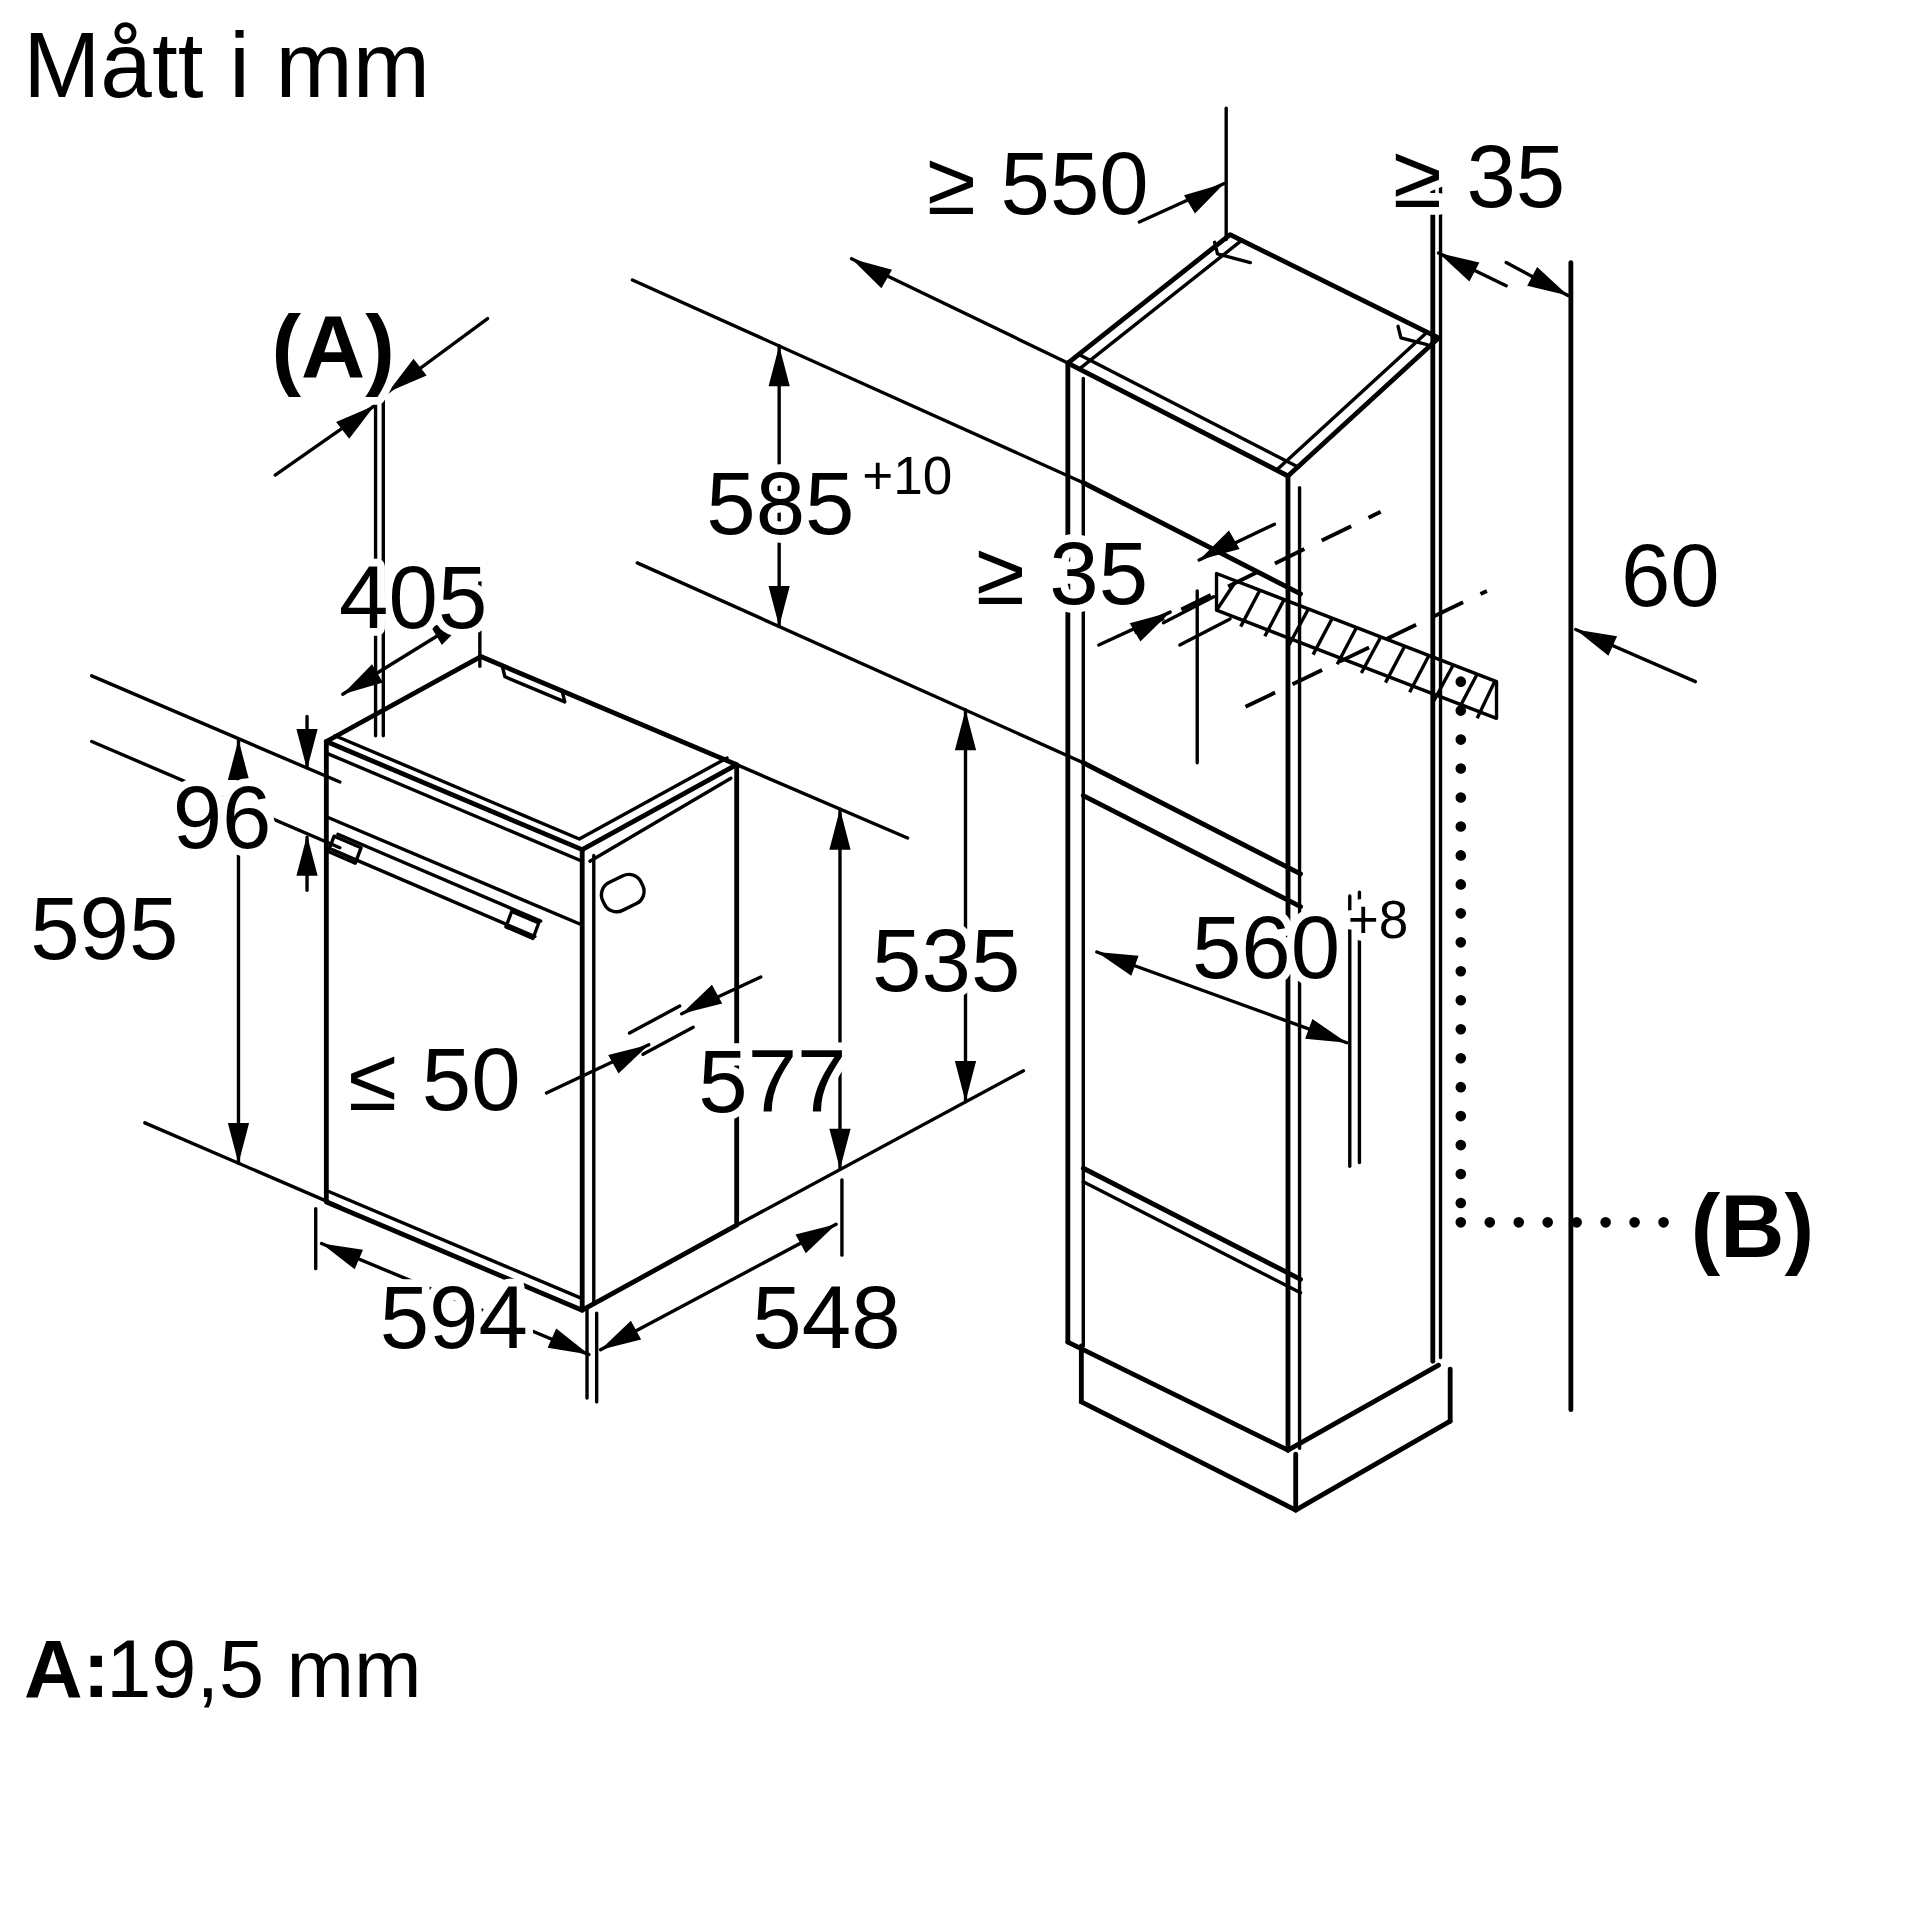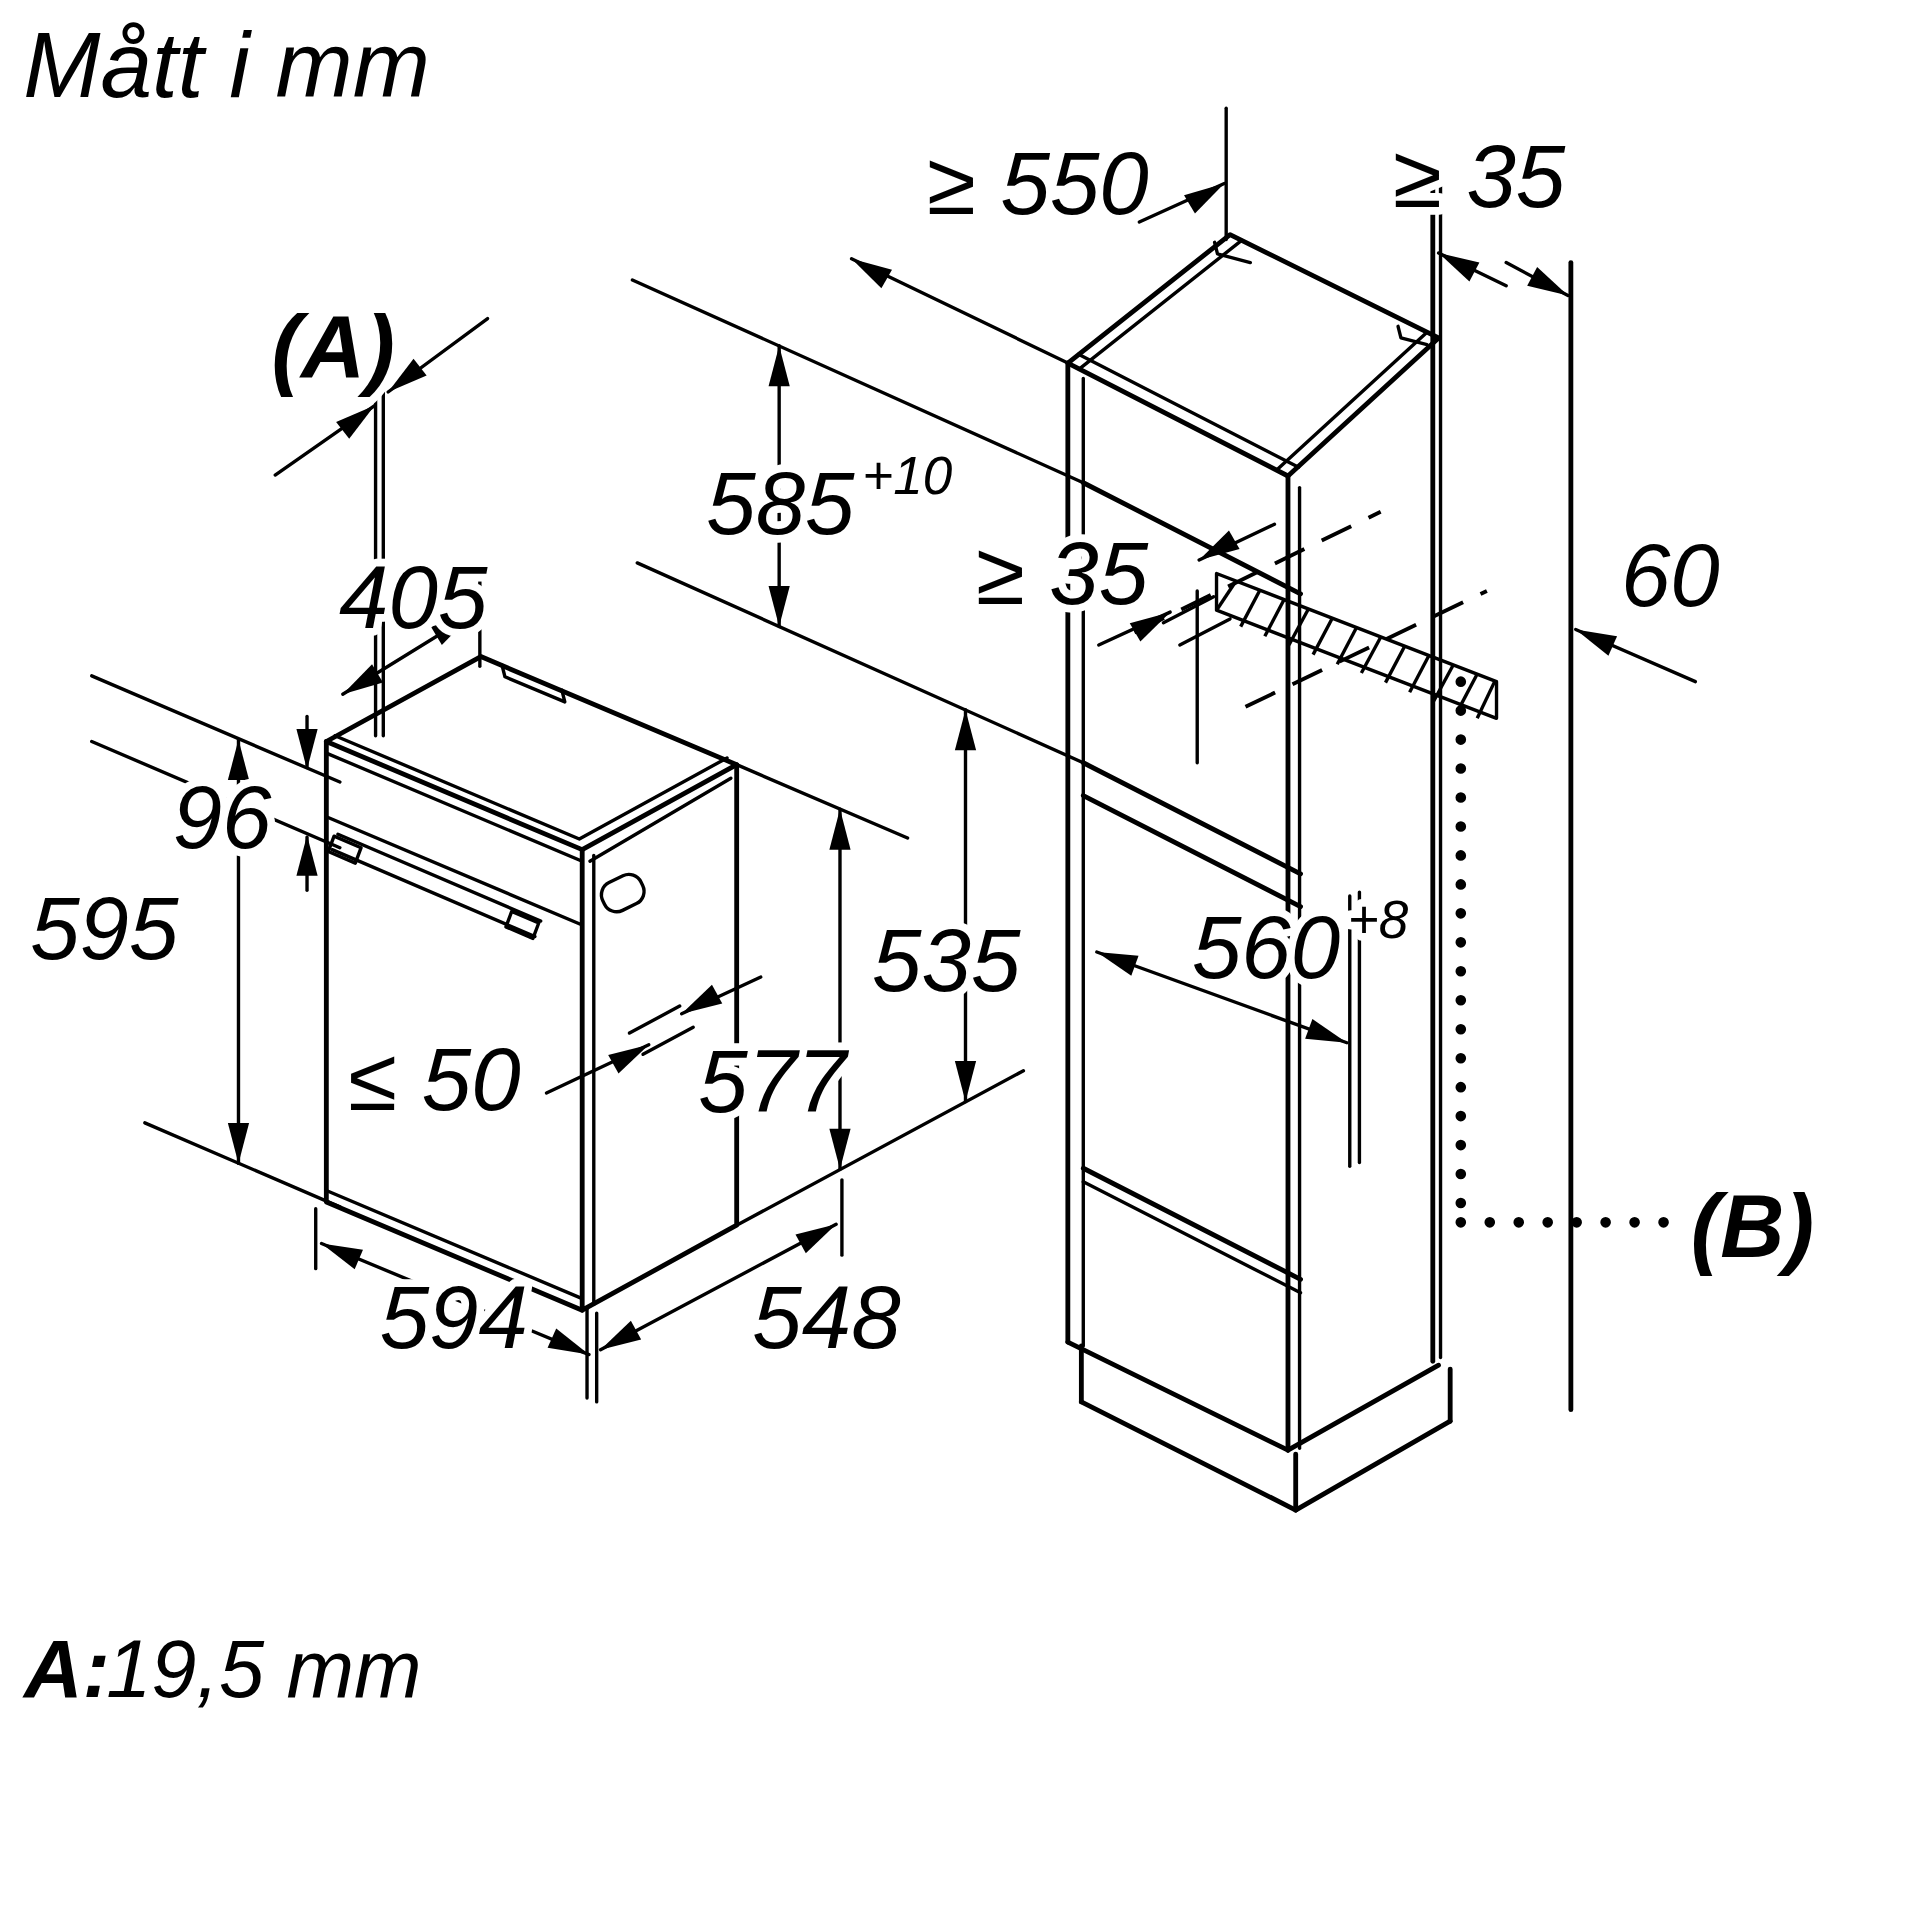--- a/index.html
+++ b/index.html
@@ -1,16 +1,16 @@
 <!DOCTYPE html>
 <html><head>
 <meta charset="utf-8">
 <style>
   html,body{margin:0;padding:0;background:#fff;}
-  .stage{position:relative;width:1931px;height:1719px;background:#fff;font-style:italic;}
+  .stage{position:relative;width:1931px;height:1719px;background:#fff;}
   svg{display:block}
   .ln{stroke:#000;fill:none;stroke-width:5;stroke-linejoin:round;stroke-linecap:round}
   .ln2{stroke:#000;fill:none;stroke-width:3.5;stroke-linejoin:round;stroke-linecap:round}
   .dash{stroke:#000;fill:none;stroke-width:4;stroke-dasharray:34 20;stroke-linecap:butt}
   .dots{stroke:#000;fill:none;stroke-width:11;stroke-linecap:round;stroke-dasharray:0 30}
   .arr{fill:#000;stroke:none}
   .hatch{stroke:#000;stroke-width:3.5;fill:none}
   text{font-family:"Liberation Sans","DejaVu Sans",sans-serif;fill:#000;
        paint-order:stroke;stroke:#fff;stroke-width:16px;stroke-linejoin:round}
   .t-title{font-size:96px}

